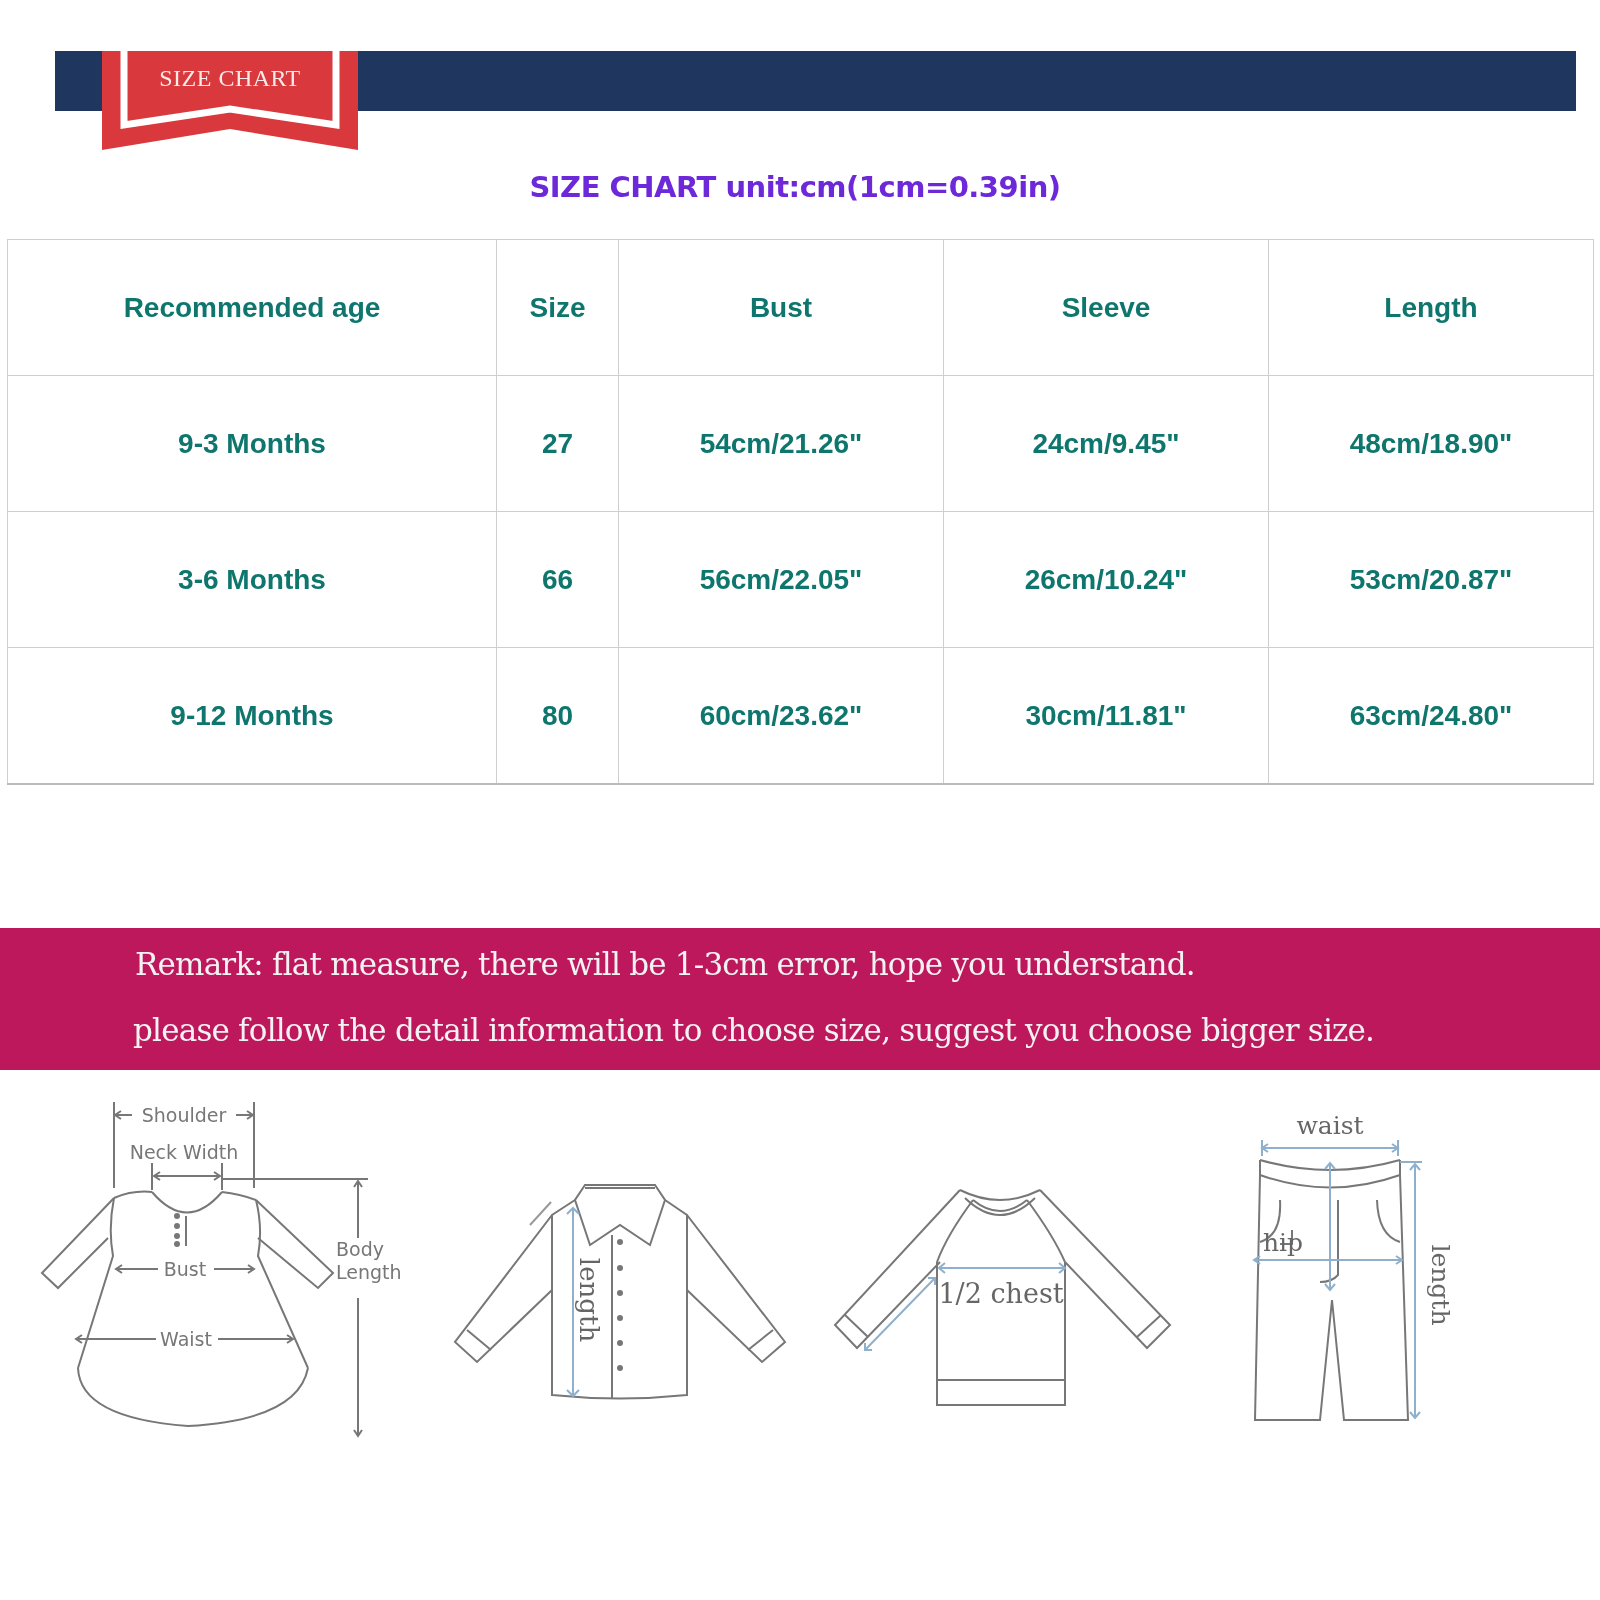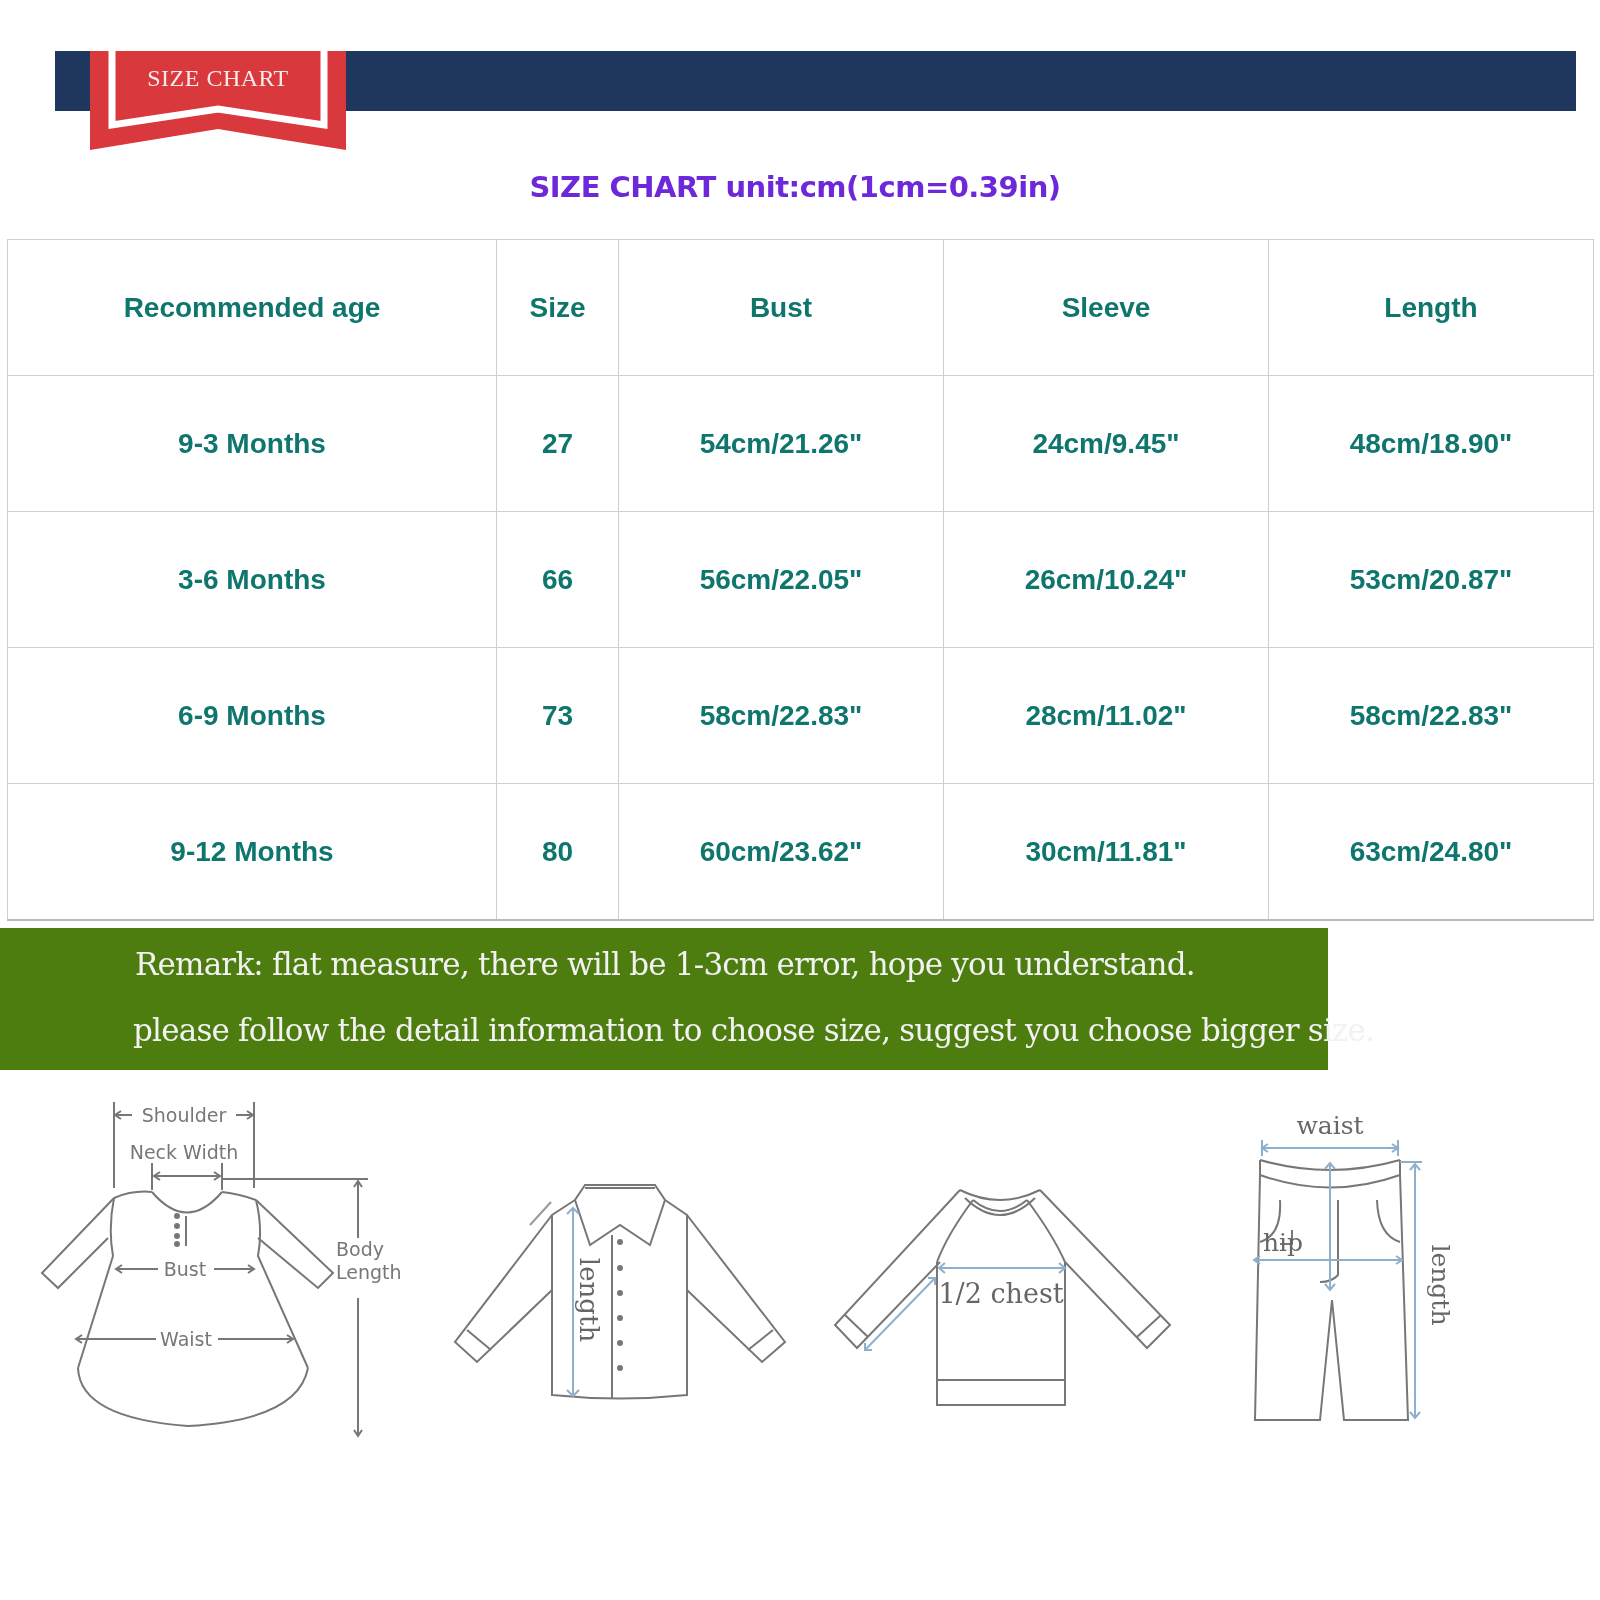--- a/index.html
+++ b/index.html
@@ -1,33 +1,33 @@
 <!DOCTYPE html>
 <html><head>
 <meta charset="utf-8">
 <style>
   html, body { margin:0; padding:0; }
   body { width:1600px; height:1600px; background:#ffffff; position:relative; overflow:hidden; font-family:"Liberation Sans", sans-serif; }
 
   
   .top-bar { position:absolute; left:55px; top:51px; width:1521px; height:60px; background:#1f365e; }
-  .ribbon { position:absolute; left:90px; top:51px; width:298px; height:99px; }
+  .ribbon { position:absolute; left:102px; top:51px; width:298px; height:99px; }
   .ribbon svg { display:block; }
   .ribbon-label { position:absolute; left:0; top:14px; width:256px; text-align:center; color:#fbeaea; font-family:"Liberation Serif", serif; font-size:24px; letter-spacing:0.5px; }
 
   .chart-title { position:absolute; left:0; top:170px; width:1590px; text-align:center; font-family:"DejaVu Sans", sans-serif; font-weight:bold; font-size:29px; color:#6d28d9; letter-spacing:-0.5px; }
 
   
   .size-table { position:absolute; left:7px; top:239px; width:1586px; border-collapse:collapse; table-layout:fixed; }
   .size-table td, .size-table th { border:1.5px solid #cfcfcf; height:135px; text-align:center; vertical-align:middle; font-family:"Liberation Sans", sans-serif; font-weight:bold; font-size:28px; color:#0f766e; padding:0; }
   .size-table tr:last-child td { border-bottom:2px solid #bbb; }
   .col-age { width:489px; } .col-size { width:122px; } .col-bust { width:325px; } .col-sleeve { width:325px; } .col-length { width:325px; }
 
   
-  .remark { position:absolute; left:0; top:928px; width:1328px; height:142px; background:#4d7c0f; }
+  .remark { position:absolute; left:0; top:928px; width:1600px; height:142px; background:#be185d; }
   .remark-line { position:absolute; left:135px; color:#f2f2f2; font-family:"DejaVu Serif", serif; font-size:31px; letter-spacing:-0.8px; white-space:nowrap; }
   .remark-line.l1 { top:18px; }
   .remark-line.l2 { top:84px; left:133px; }
 
   
   .diagram { position:absolute; }
   .diagram svg { display:block; overflow:visible; }
   .dlabel-sans { font-family:"DejaVu Sans", sans-serif; fill:#777; }
   .dlabel-serif { font-family:"DejaVu Serif", serif; fill:#666; }
 </style>
@@ -69,27 +69,20 @@
     <td>48cm/18.90"</td>
   </tr>
   <tr>
     <td>3-6 Months</td>
     <td>66</td>
     <td>56cm/22.05"</td>
     <td>26cm/10.24"</td>
     <td>53cm/20.87"</td>
   </tr>
   <tr>
-    <td>6-9 Months</td>
-    <td>73</td>
-    <td>58cm/22.83"</td>
-    <td>28cm/11.02"</td>
-    <td>58cm/22.83"</td>
-  </tr>
-  <tr>
     <td>9-12 Months</td>
     <td>80</td>
     <td>60cm/23.62"</td>
     <td>30cm/11.81"</td>
     <td>63cm/24.80"</td>
   </tr>
 </tbody>
   </table>
 
 <div class="remark">

